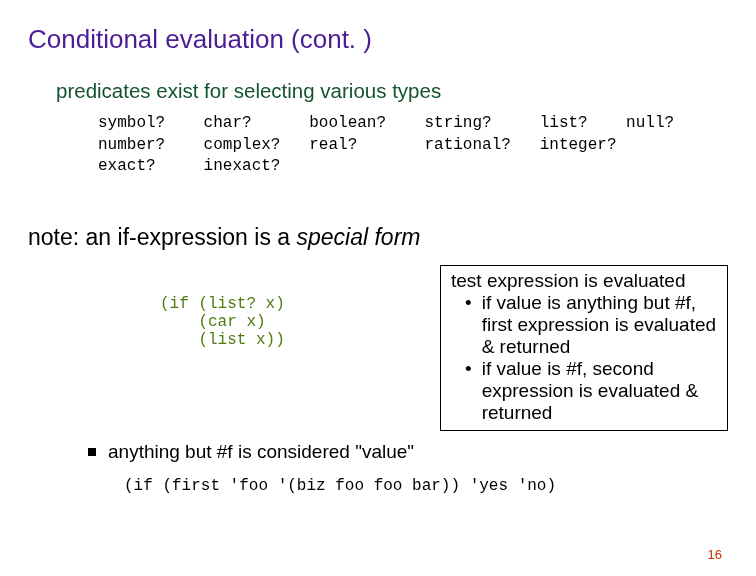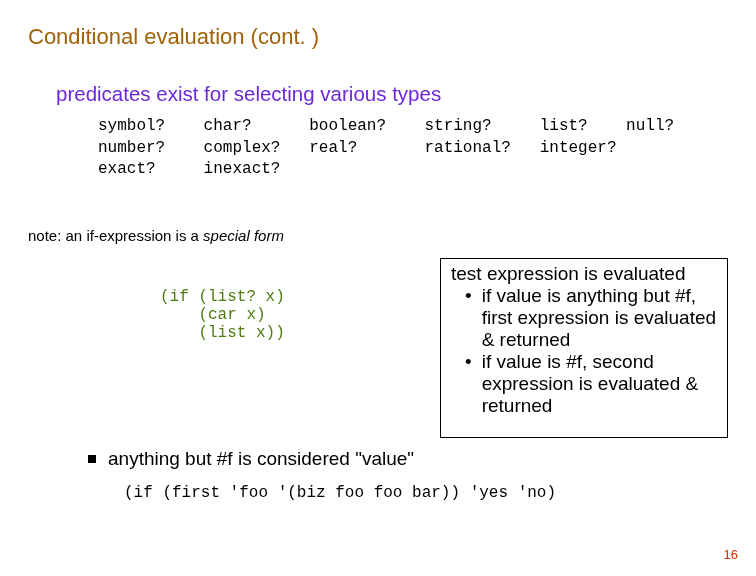--- a/index.html
+++ b/index.html
@@ -6,41 +6,41 @@
   body {
     width: 756px;
     height: 576px;
     background: #fff;
     font-family: Arial, Helvetica, sans-serif;
     position: relative;
     padding: 24px 28px 20px 28px;
     color: #000;
   }
   .title {
-    font-size: 22px;
-    color: #a16207;
-    margin-bottom: 32px;
+    font-size: 26px;
+    color: #4c1d95;
+    margin-bottom: 24px;
   }
   .subhead {
     font-size: 20.5px;
-    color: #6d28d9;
+    color: #14532d;
     margin-left: 28px;
     margin-bottom: 10px;
   }
   .pred-block {
     font-family: "Courier New", Courier, monospace;
     font-size: 16px;
     color: #000;
     margin-left: 70px;
     line-height: 1.35;
     margin-bottom: 46px;
     white-space: pre;
   }
   .note-line {
-    font-size: 15px;
+    font-size: 23px;
     margin-left: 0;
     margin-bottom: 14px;
   }
   .note-line .italic { font-style: italic; }
   .bullets {
     margin-left: 60px;
   }
   .bullet-row {
     display: flex;
     align-items: flex-start;
@@ -68,21 +68,21 @@
     font-family: "Courier New", Courier, monospace;
     font-size: 16px;
     white-space: pre;
     color: #4d7c0f;
     padding-top: 30px;
     flex: 0 0 auto;
     width: 280px;
   }
   .box {
     border: 1.5px solid #000;
-    padding: 4px 10px 20px 10px;
+    padding: 4px 10px 6px 10px;
     font-size: 19px;
     width: 330px;
   }
   .box-line { margin-bottom: 0; }
   .box-sub {
     display: flex;
     align-items: flex-start;
     margin-left: 14px;
   }
   .box-dot {
@@ -90,21 +90,21 @@
     line-height: 1.2;
   }
   .bottom-code {
     font-family: "Courier New", Courier, monospace;
     font-size: 16px;
     margin-left: 96px;
     margin-top: 14px;
   }
   .page-num {
     position: absolute;
-    right: 18px;
+    right: 34px;
     bottom: 14px;
     color: #cc3300;
     font-size: 13px;
   }
 </style>
 </head>
 <body>
 
 <div class="title">Conditional evaluation (cont. )</div>
 

